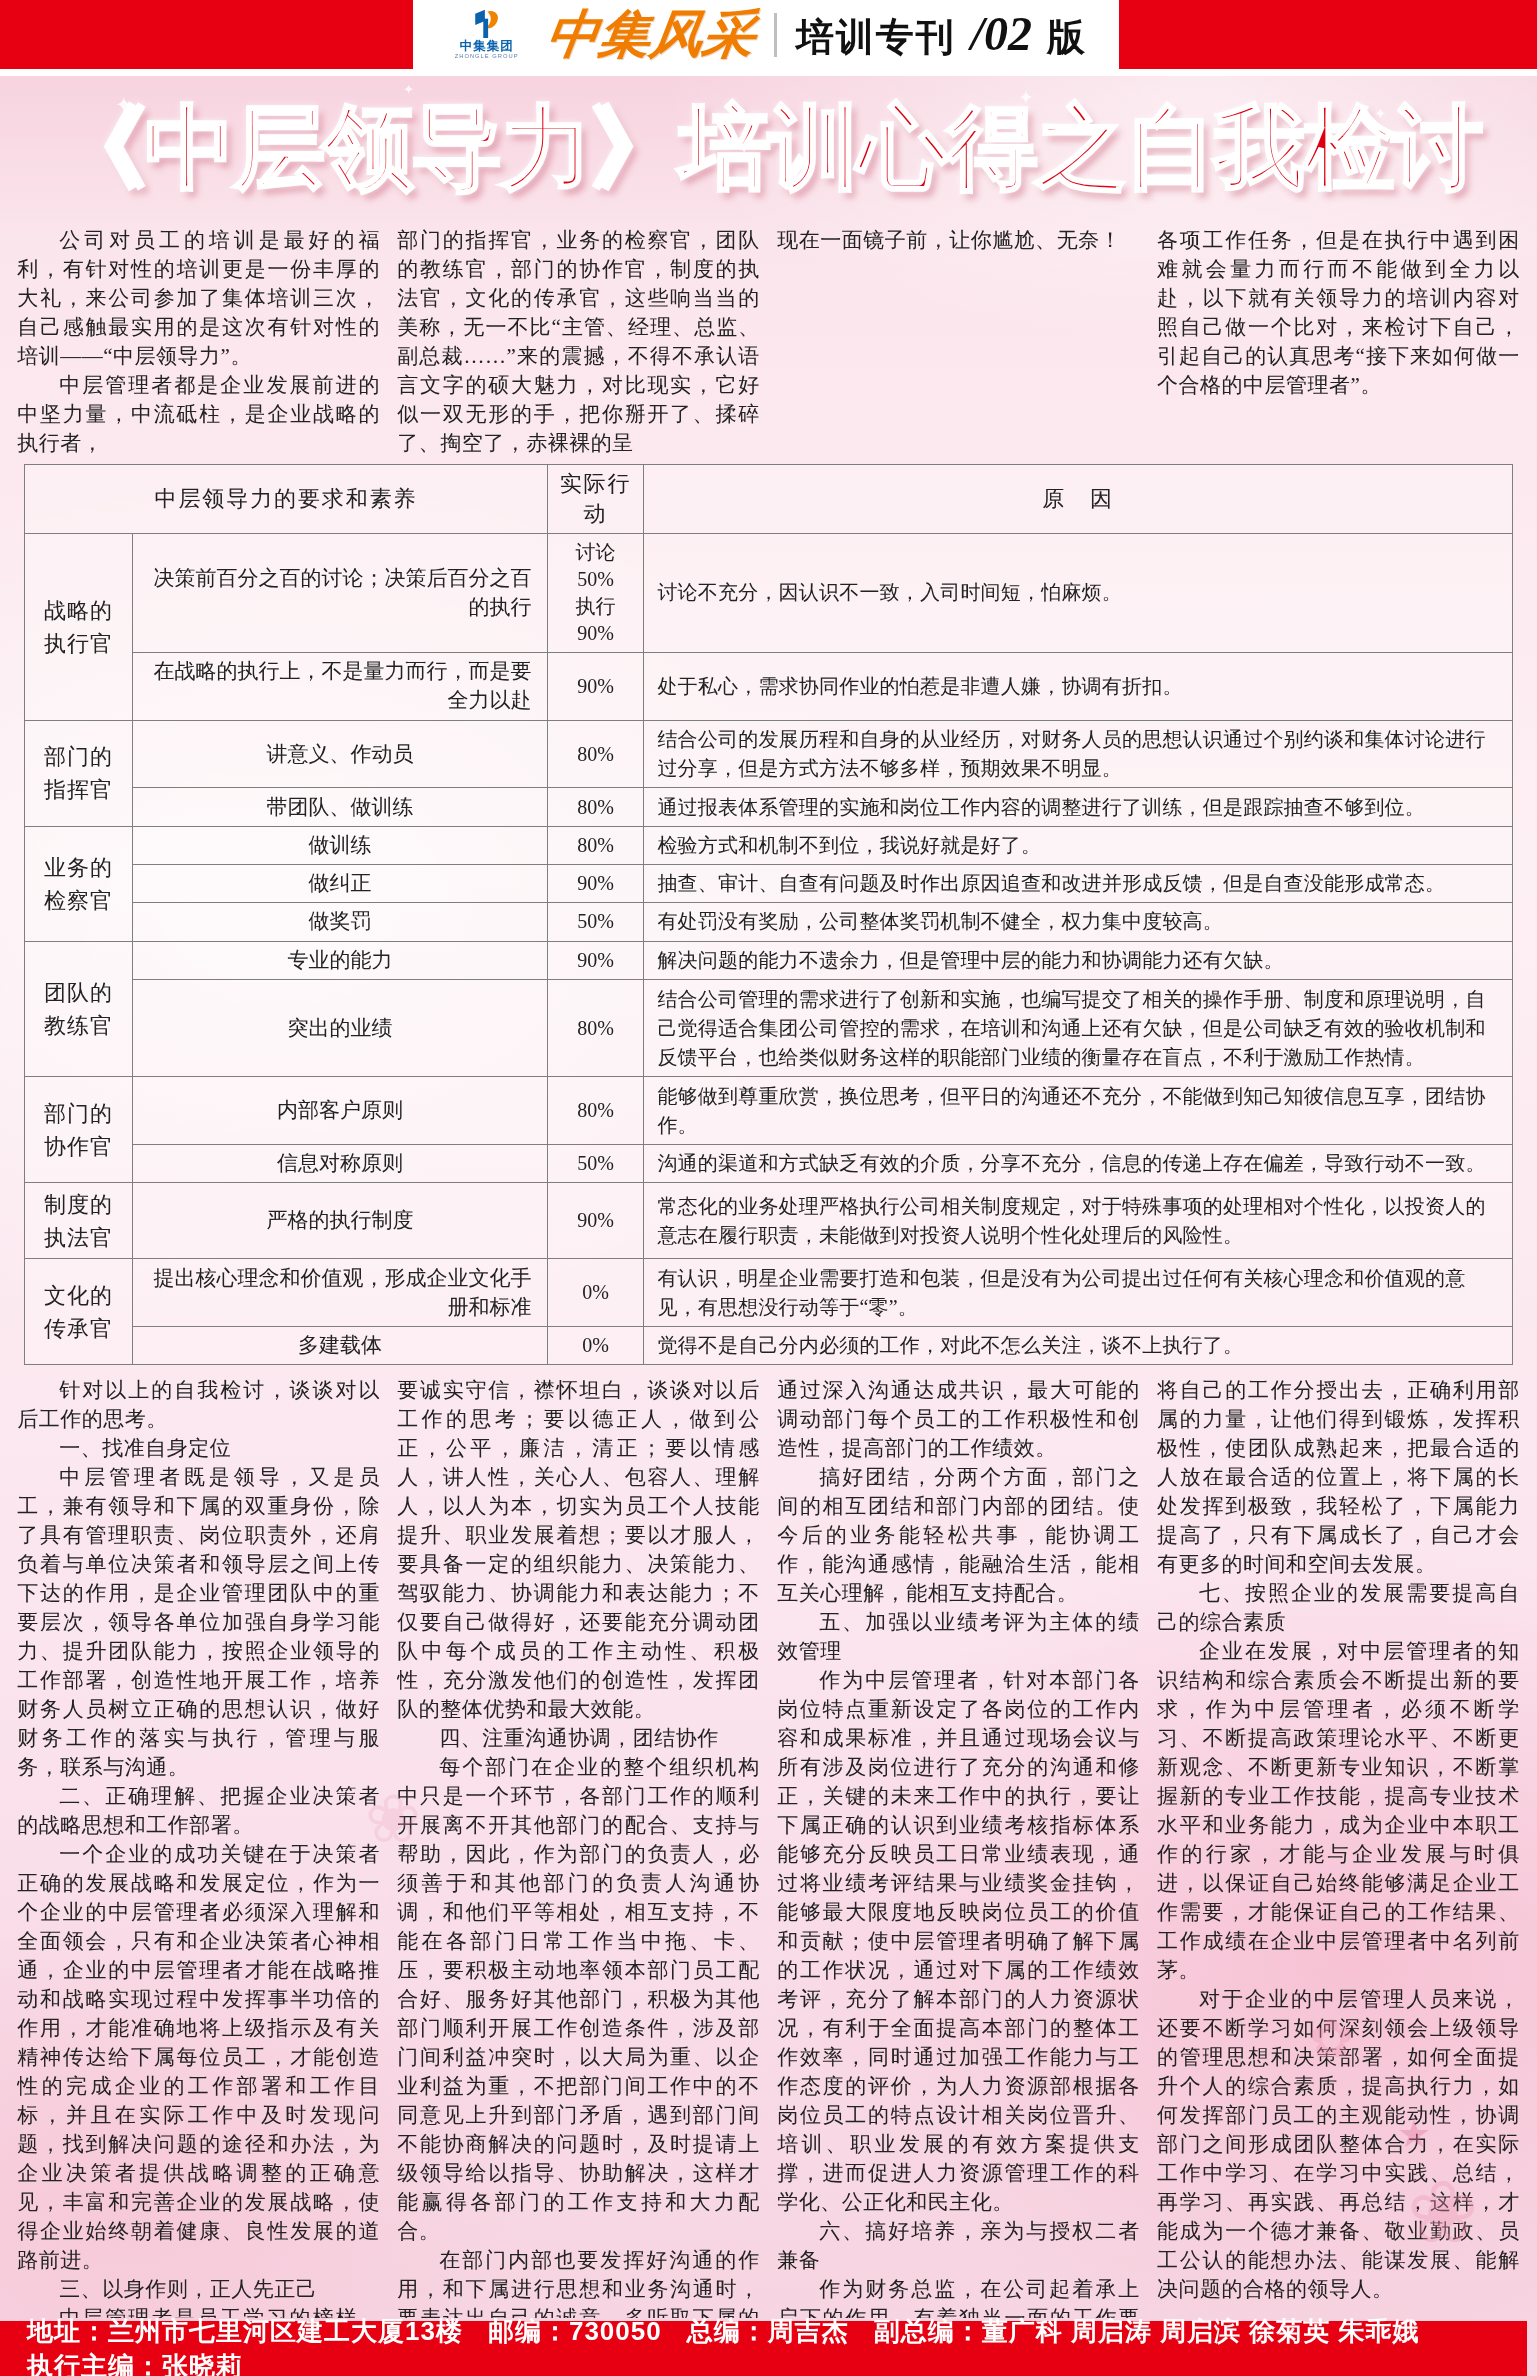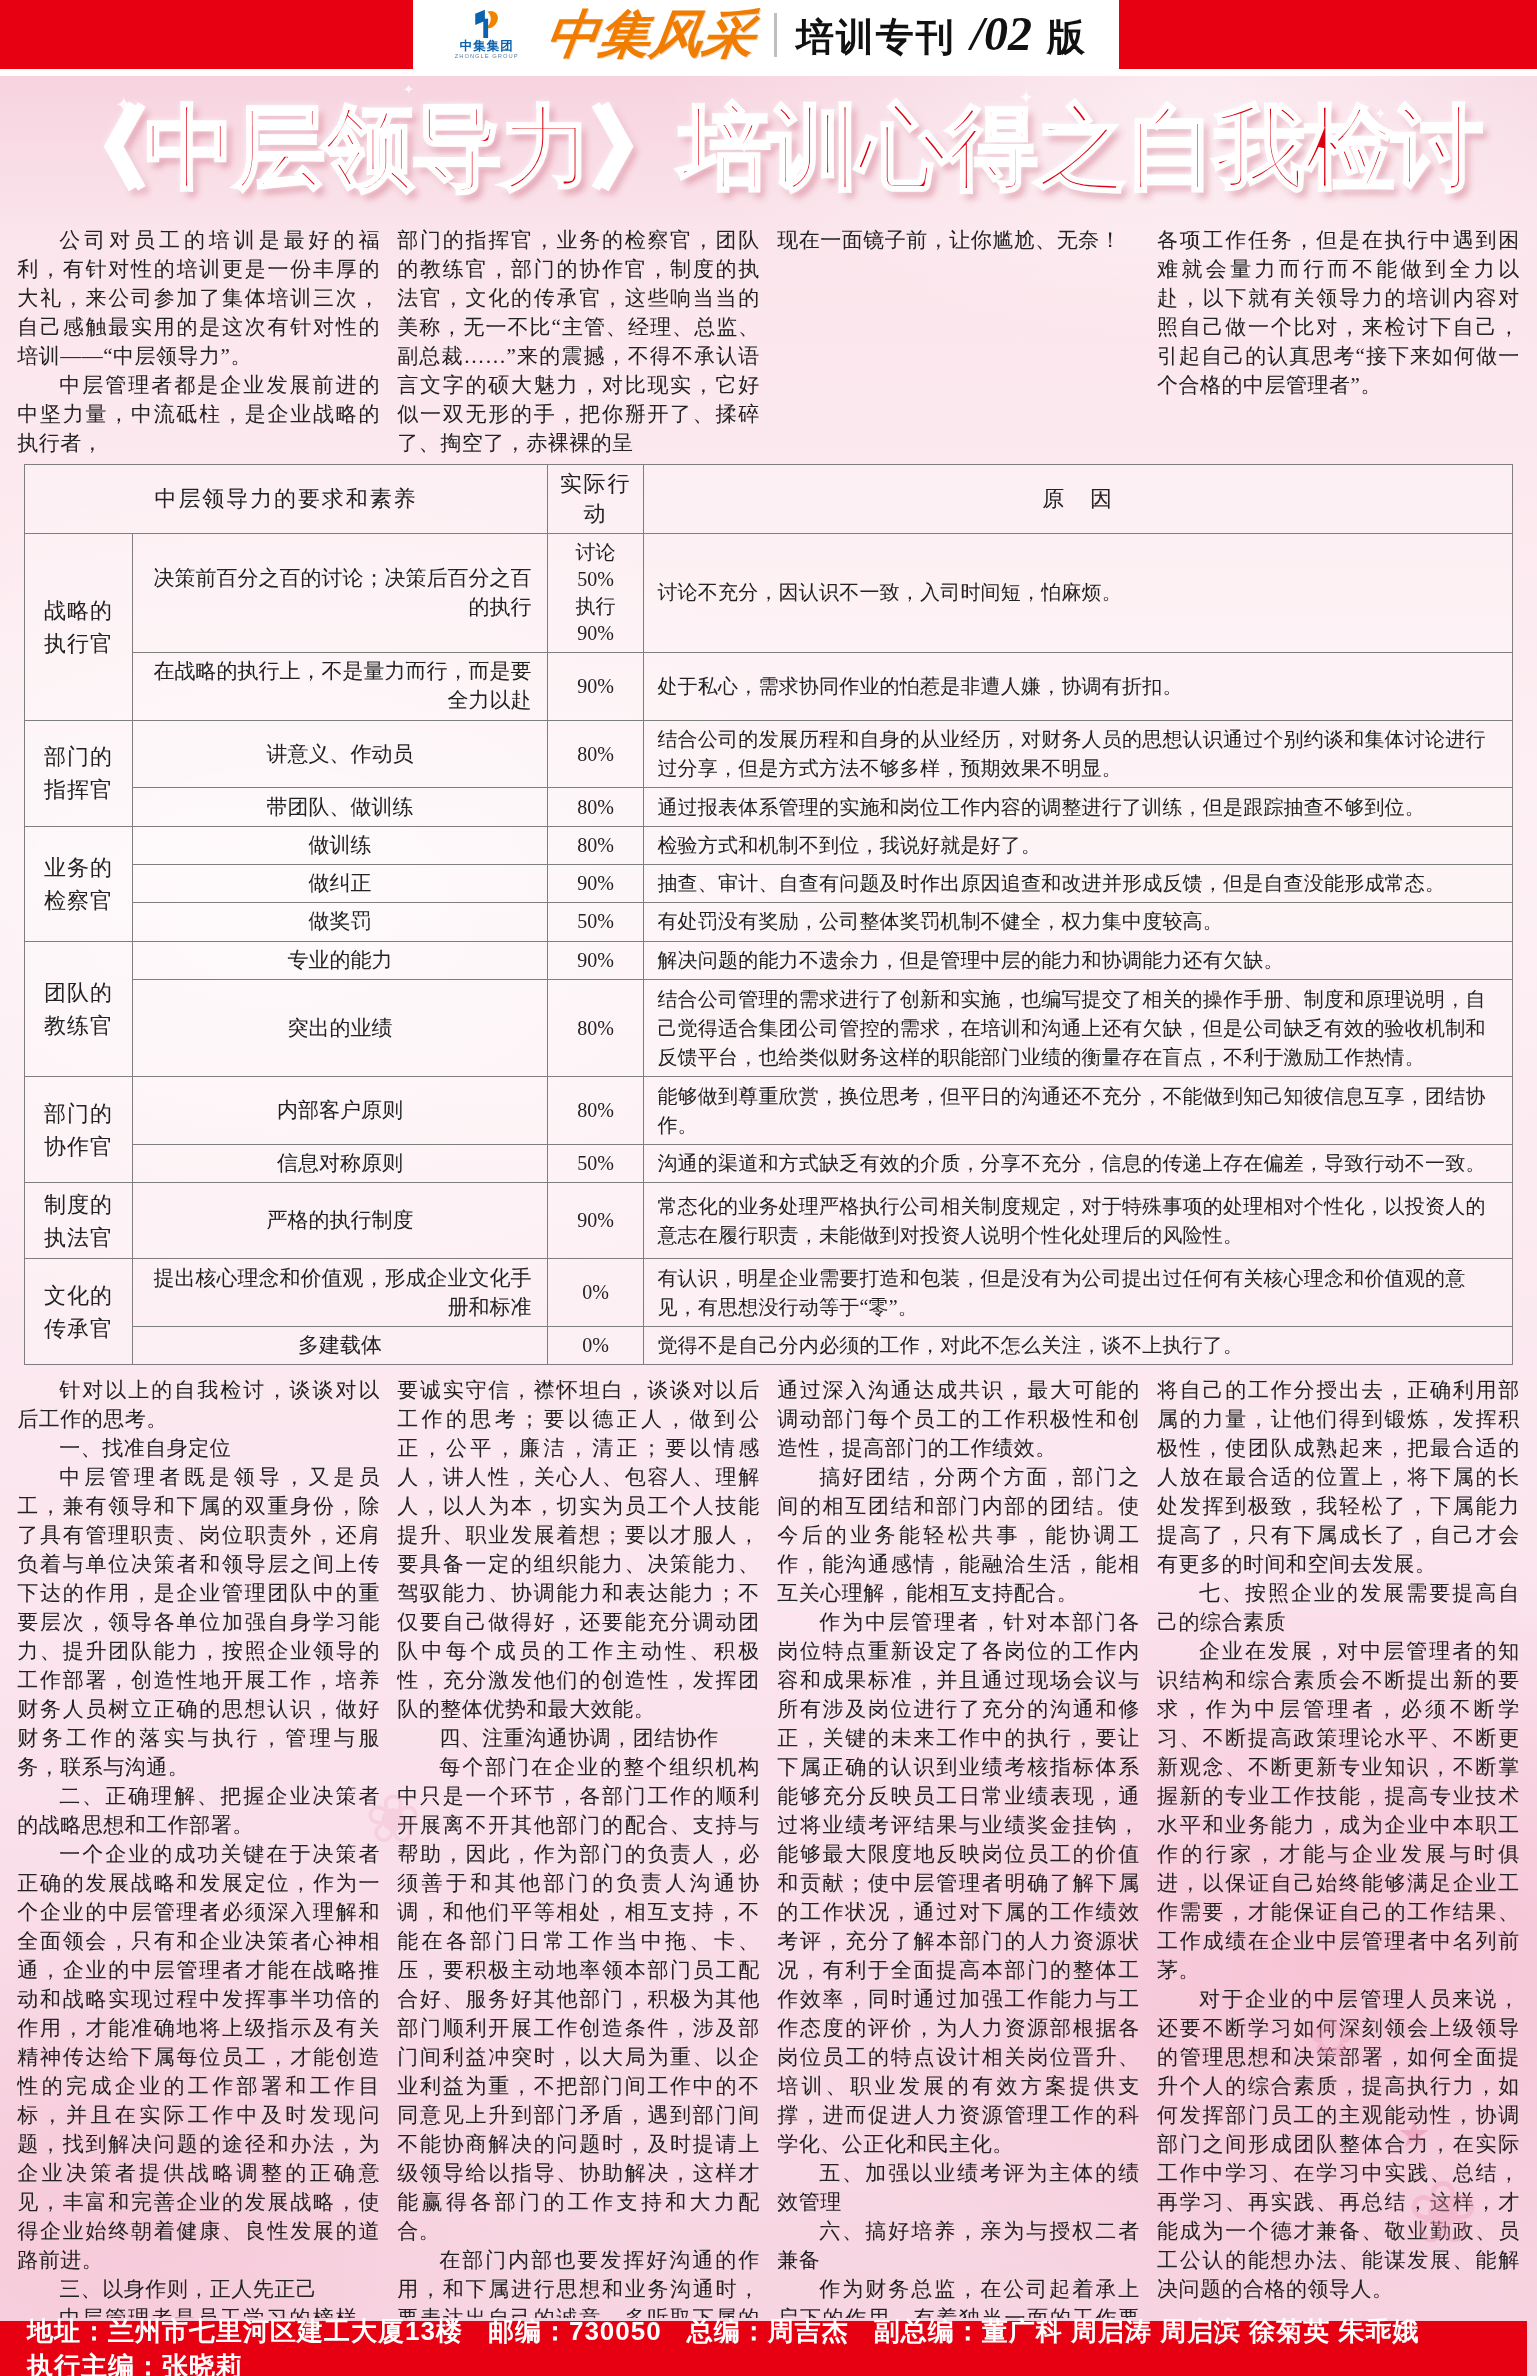--- a/index.html
+++ b/index.html
@@ -235,22 +235,22 @@
       </div>
     <div class="col">
         <p class="para">要诚实守信，襟怀坦白，谈谈对以后工作的思考；要以德正人，做到公正，公平，廉洁，清正；要以情感人，讲人性，关心人、包容人、理解人，以人为本，切实为员工个人技能提升、职业发展着想；要以才服人，要具备一定的组织能力、决策能力、驾驭能力、协调能力和表达能力；不仅要自己做得好，还要能充分调动团队中每个成员的工作主动性、积极性，充分激发他们的创造性，发挥团队的整体优势和最大效能。</p>
         <p class="para indent">四、注重沟通协调，团结协作</p>
         <p class="para indent">每个部门在企业的整个组织机构中只是一个环节，各部门工作的顺利开展离不开其他部门的配合、支持与帮助，因此，作为部门的负责人，必须善于和其他部门的负责人沟通协调，和他们平等相处，相互支持，不能在各部门日常工作当中拖、卡、压，要积极主动地率领本部门员工配合好、服务好其他部门，积极为其他部门顺利开展工作创造条件，涉及部门间利益冲突时，以大局为重、以企业利益为重，不把部门间工作中的不同意见上升到部门矛盾，遇到部门间不能协商解决的问题时，及时提请上级领导给以指导、协助解决，这样才能赢得各部门的工作支持和大力配合。</p>
         <p class="para indent">在部门内部也要发挥好沟通的作用，和下属进行思想和业务沟通时，要表达出自己的诚意，多听取下属的意见和建议，要讲究方式，善于运用语言表达的艺术；要直接表明自己的观点，提出自己的看法；要换位思考，重视下属表达的意见，</p>
       </div>
     <div class="col">
         <p class="para">通过深入沟通达成共识，最大可能的调动部门每个员工的工作积极性和创造性，提高部门的工作绩效。</p>
         <p class="para indent">搞好团结，分两个方面，部门之间的相互团结和部门内部的团结。使今后的业务能轻松共事，能协调工作，能沟通感情，能融洽生活，能相互关心理解，能相互支持配合。</p>
+        <p class="para indent">五、加强以业绩考评为主体的绩效管理</p>
         <p class="para indent">作为中层管理者，针对本部门各岗位特点重新设定了各岗位的工作内容和成果标准，并且通过现场会议与所有涉及岗位进行了充分的沟通和修正，关键的未来工作中的执行，要让下属正确的认识到业绩考核指标体系能够充分反映员工日常业绩表现，通过将业绩考评结果与业绩奖金挂钩，能够最大限度地反映岗位员工的价值和贡献；使中层管理者明确了解下属的工作状况，通过对下属的工作绩效考评，充分了解本部门的人力资源状况，有利于全面提高本部门的整体工作效率，同时通过加强工作能力与工作态度的评价，为人力资源部根据各岗位员工的特点设计相关岗位晋升、培训、职业发展的有效方案提供支撑，进而促进人力资源管理工作的科学化、公正化和民主化。</p>
-        <p class="para indent">五、加强以业绩考评为主体的绩效管理</p>
         <p class="para indent">六、搞好培养，亲为与授权二者兼备</p>
         <p class="para indent">作为财务总监，在公司起着承上启下的作用，有着独当一面的工作要做，有20来号的下属要管，尺有所短，寸有所长，作为自身一定要有豁达大度的心胸，</p>
       </div>
     <div class="col">
         <p class="para">将自己的工作分授出去，正确利用部属的力量，让他们得到锻炼，发挥积极性，使团队成熟起来，把最合适的人放在最合适的位置上，将下属的长处发挥到极致，我轻松了，下属能力提高了，只有下属成长了，自己才会有更多的时间和空间去发展。</p>
         <p class="para indent">七、按照企业的发展需要提高自己的综合素质</p>
         <p class="para indent">企业在发展，对中层管理者的知识结构和综合素质会不断提出新的要求，作为中层管理者，必须不断学习、不断提高政策理论水平、不断更新观念、不断更新专业知识，不断掌握新的专业工作技能，提高专业技术水平和业务能力，成为企业中本职工作的行家，才能与企业发展与时俱进，以保证自己始终能够满足企业工作需要，才能保证自己的工作结果、工作成绩在企业中层管理者中名列前茅。</p>
         <p class="para indent">对于企业的中层管理人员来说，还要不断学习如何深刻领会上级领导的管理思想和决策部署，如何全面提升个人的综合素质，提高执行力，如何发挥部门员工的主观能动性，协调部门之间形成团队整体合力，在实际工作中学习、在学习中实践、总结，再学习、再实践、再总结，这样，才能成为一个德才兼备、敬业勤政、员工公认的能想办法、能谋发展、能解决问题的合格的领导人。</p>
       </div>
   </section>

